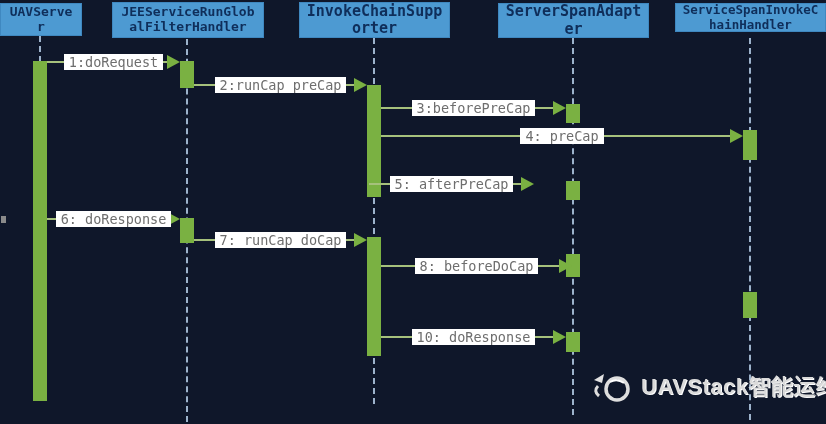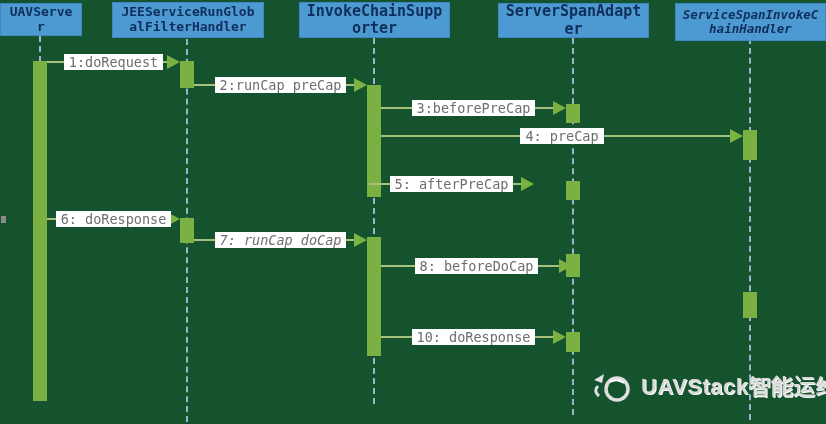--- a/index.html
+++ b/index.html
@@ -3,21 +3,21 @@
 <meta charset="utf-8">
 <style>
   * { margin: 0; padding: 0; box-sizing: border-box; }
   html, body { background: #ffffff; }
   body { font-family: "DejaVu Sans Mono", "Liberation Mono", monospace; }
 
   .diagram {
     position: relative;
     width: 826px;
     height: 424px;
-    background: #14532d;
+    background: #0f172a;
     overflow: hidden;
   }
 
   
   .participant {
     position: absolute;
     background: #4d9ad2;
     border: 1px solid #3f88c0;
     color: #0f2e5a;
     font-weight: bold;
@@ -125,21 +125,21 @@
   <div class="lifeline" style="left:39px;  top:36px; height:365px;"></div>
   <div class="lifeline" style="left:186px; top:39px; height:383px;"></div>
   <div class="lifeline" style="left:373px; top:38px; height:366px;"></div>
   <div class="lifeline" style="left:572px; top:38px; height:377px;"></div>
   <div class="lifeline" style="left:749px; top:38px; height:382px;"></div>
 
   <div class="participant p-small" style="left:0px;   top:3px; width:82px;  height:33px;">UAVServer</div>
   <div class="participant p-small" style="left:112px; top:2px; width:152px; height:36px;">JEEServiceRunGlobalFilterHandler</div>
   <div class="participant p-large" style="left:299px; top:2px; width:151px; height:36px;">InvokeChainSupporter</div>
   <div class="participant p-large" style="left:498px; top:3px; width:151px; height:35px;">ServerSpanAdapter</div>
-  <div class="participant p-xsmall" style="left:675px; top:3px; width:151px; height:38px;font-style:italic;">ServiceSpanInvokeChainHandler</div>
+  <div class="participant p-xsmall" style="left:675px; top:3px; width:151px; height:29px;">ServiceSpanInvokeChainHandler</div>
 
   <div class="activation" style="left:33px;  top:61px;  height:340px;"></div>
   <div class="activation" style="left:180px; top:61px;  height:27px;"></div>
   <div class="activation" style="left:367px; top:85px;  height:112px;"></div>
   <div class="activation" style="left:180px; top:218px; height:25px;"></div>
   <div class="activation" style="left:367px; top:237px; height:119px;"></div>
   <div class="activation" style="left:566px; top:104px; height:19px;"></div>
   <div class="activation" style="left:743px; top:130px; height:30px;"></div>
   <div class="activation" style="left:566px; top:181px; height:19px;"></div>
   <div class="activation" style="left:566px; top:254px; height:23px;"></div>
@@ -169,21 +169,21 @@
   <div class="message" style="left:369px; top:175px; width:165px;">
     <div class="msg-line"></div>
     <div class="msg-arrowhead"></div>
     <span class="msg-label">5: afterPreCap</span>
   </div>
   <div class="message" style="left:47px;  top:210px; width:133px;">
     <div class="msg-line"></div>
     <div class="msg-arrowhead"></div>
     <span class="msg-label">6: doResponse</span>
   </div>
-  <div class="message" style="left:194px; top:231px; width:173px;font-style:italic;">
+  <div class="message" style="left:194px; top:231px; width:173px;">
     <div class="msg-line"></div>
     <div class="msg-arrowhead"></div>
     <span class="msg-label">7: runCap doCap</span>
   </div>
   <div class="message" style="left:381px; top:249px; width:191px;margin-top:8px;">
     <div class="msg-line"></div>
     <div class="msg-arrowhead"></div>
     <span class="msg-label">8: beforeDoCap</span>
   </div>
   <div class="message" style="left:381px; top:328px; width:185px;">

